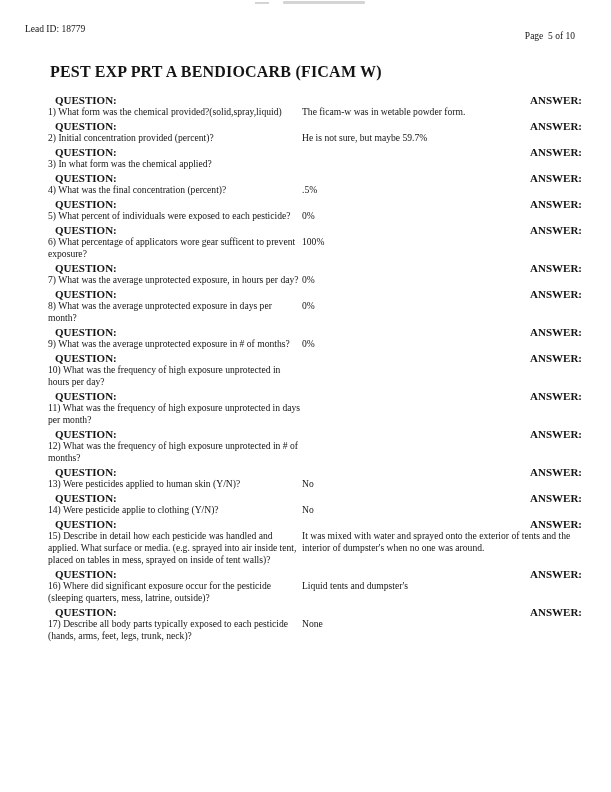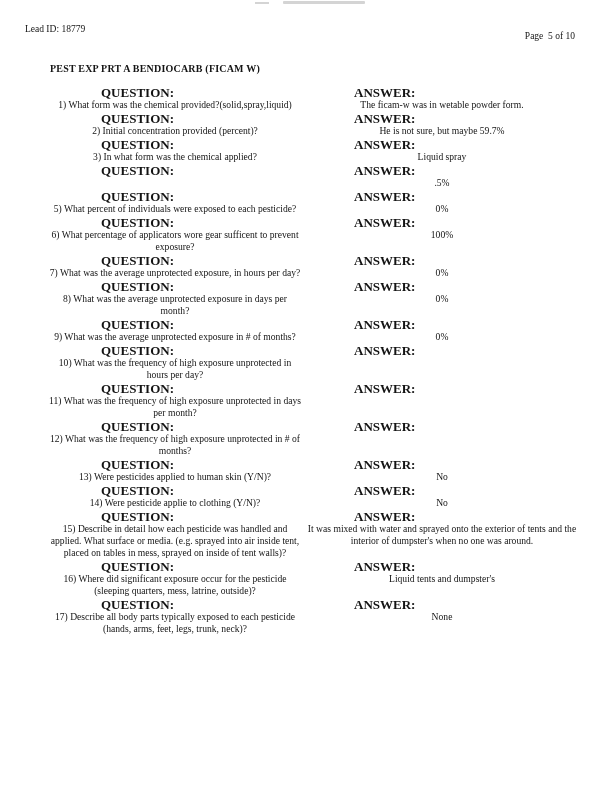--- a/index.html
+++ b/index.html
@@ -48,48 +48,47 @@
     margin-top: 7px;
   }
   .content {
     position: absolute;
     top: 63px;
     left: 48px;
     width: 540px;
   }
   .doc-title {
     font-weight: bold;
-    font-size: 10px;
+    font-size: 16px;
     padding-left: 2px;
     margin-bottom: 13px;
     letter-spacing: 0.2px;
   }
   .qa-row {
     display: grid;
     grid-template-columns: 254px 280px;
     margin-bottom: 2px;
     font-size: 9.6px;
     line-height: 12px;
   }
   .q-cell, .a-cell {
     padding: 0;
   }
   .qa-label {
     display: block;
     font-weight: bold;
-    font-size: 13px;
+    font-size: 11px;
     padding-left: 7px;
-    margin-left: 46px;
   }
   .q-text, .a-text {
     display: block;
-    text-align: center;
   }
   .a-cell .qa-label {
     padding-left: 6px;
+    text-align: right;
   }
 </style>
 </head>
 <body>
 
 <div class="page">
 
   <div class="scan-artifact"></div>
   <div class="scan-artifact2"></div>
 
@@ -123,27 +122,27 @@
     </div>
   </div>
 
   <div class="qa-row">
     <div class="q-cell">
       <span class="qa-label">QUESTION:</span>
       <span class="q-text">3) In what form was the chemical applied?</span>
     </div>
     <div class="a-cell">
       <span class="qa-label">ANSWER:</span>
-      <span class="a-text">Liquid spray</span>
-    </div>
-  </div>
-
-  <div class="qa-row">
-    <div class="q-cell">
-      <span class="qa-label">QUESTION:</span>
+    </div>
+  </div>
+
+  <div class="qa-row">
+    <div class="q-cell">
+      <span class="qa-label">QUESTION:</span>
+      <span class="q-text">4) What was the final concentration (percent)?</span>
     </div>
     <div class="a-cell">
       <span class="qa-label">ANSWER:</span>
       <span class="a-text">.5%</span>
     </div>
   </div>
 
   <div class="qa-row">
     <div class="q-cell">
       <span class="qa-label">QUESTION:</span>

